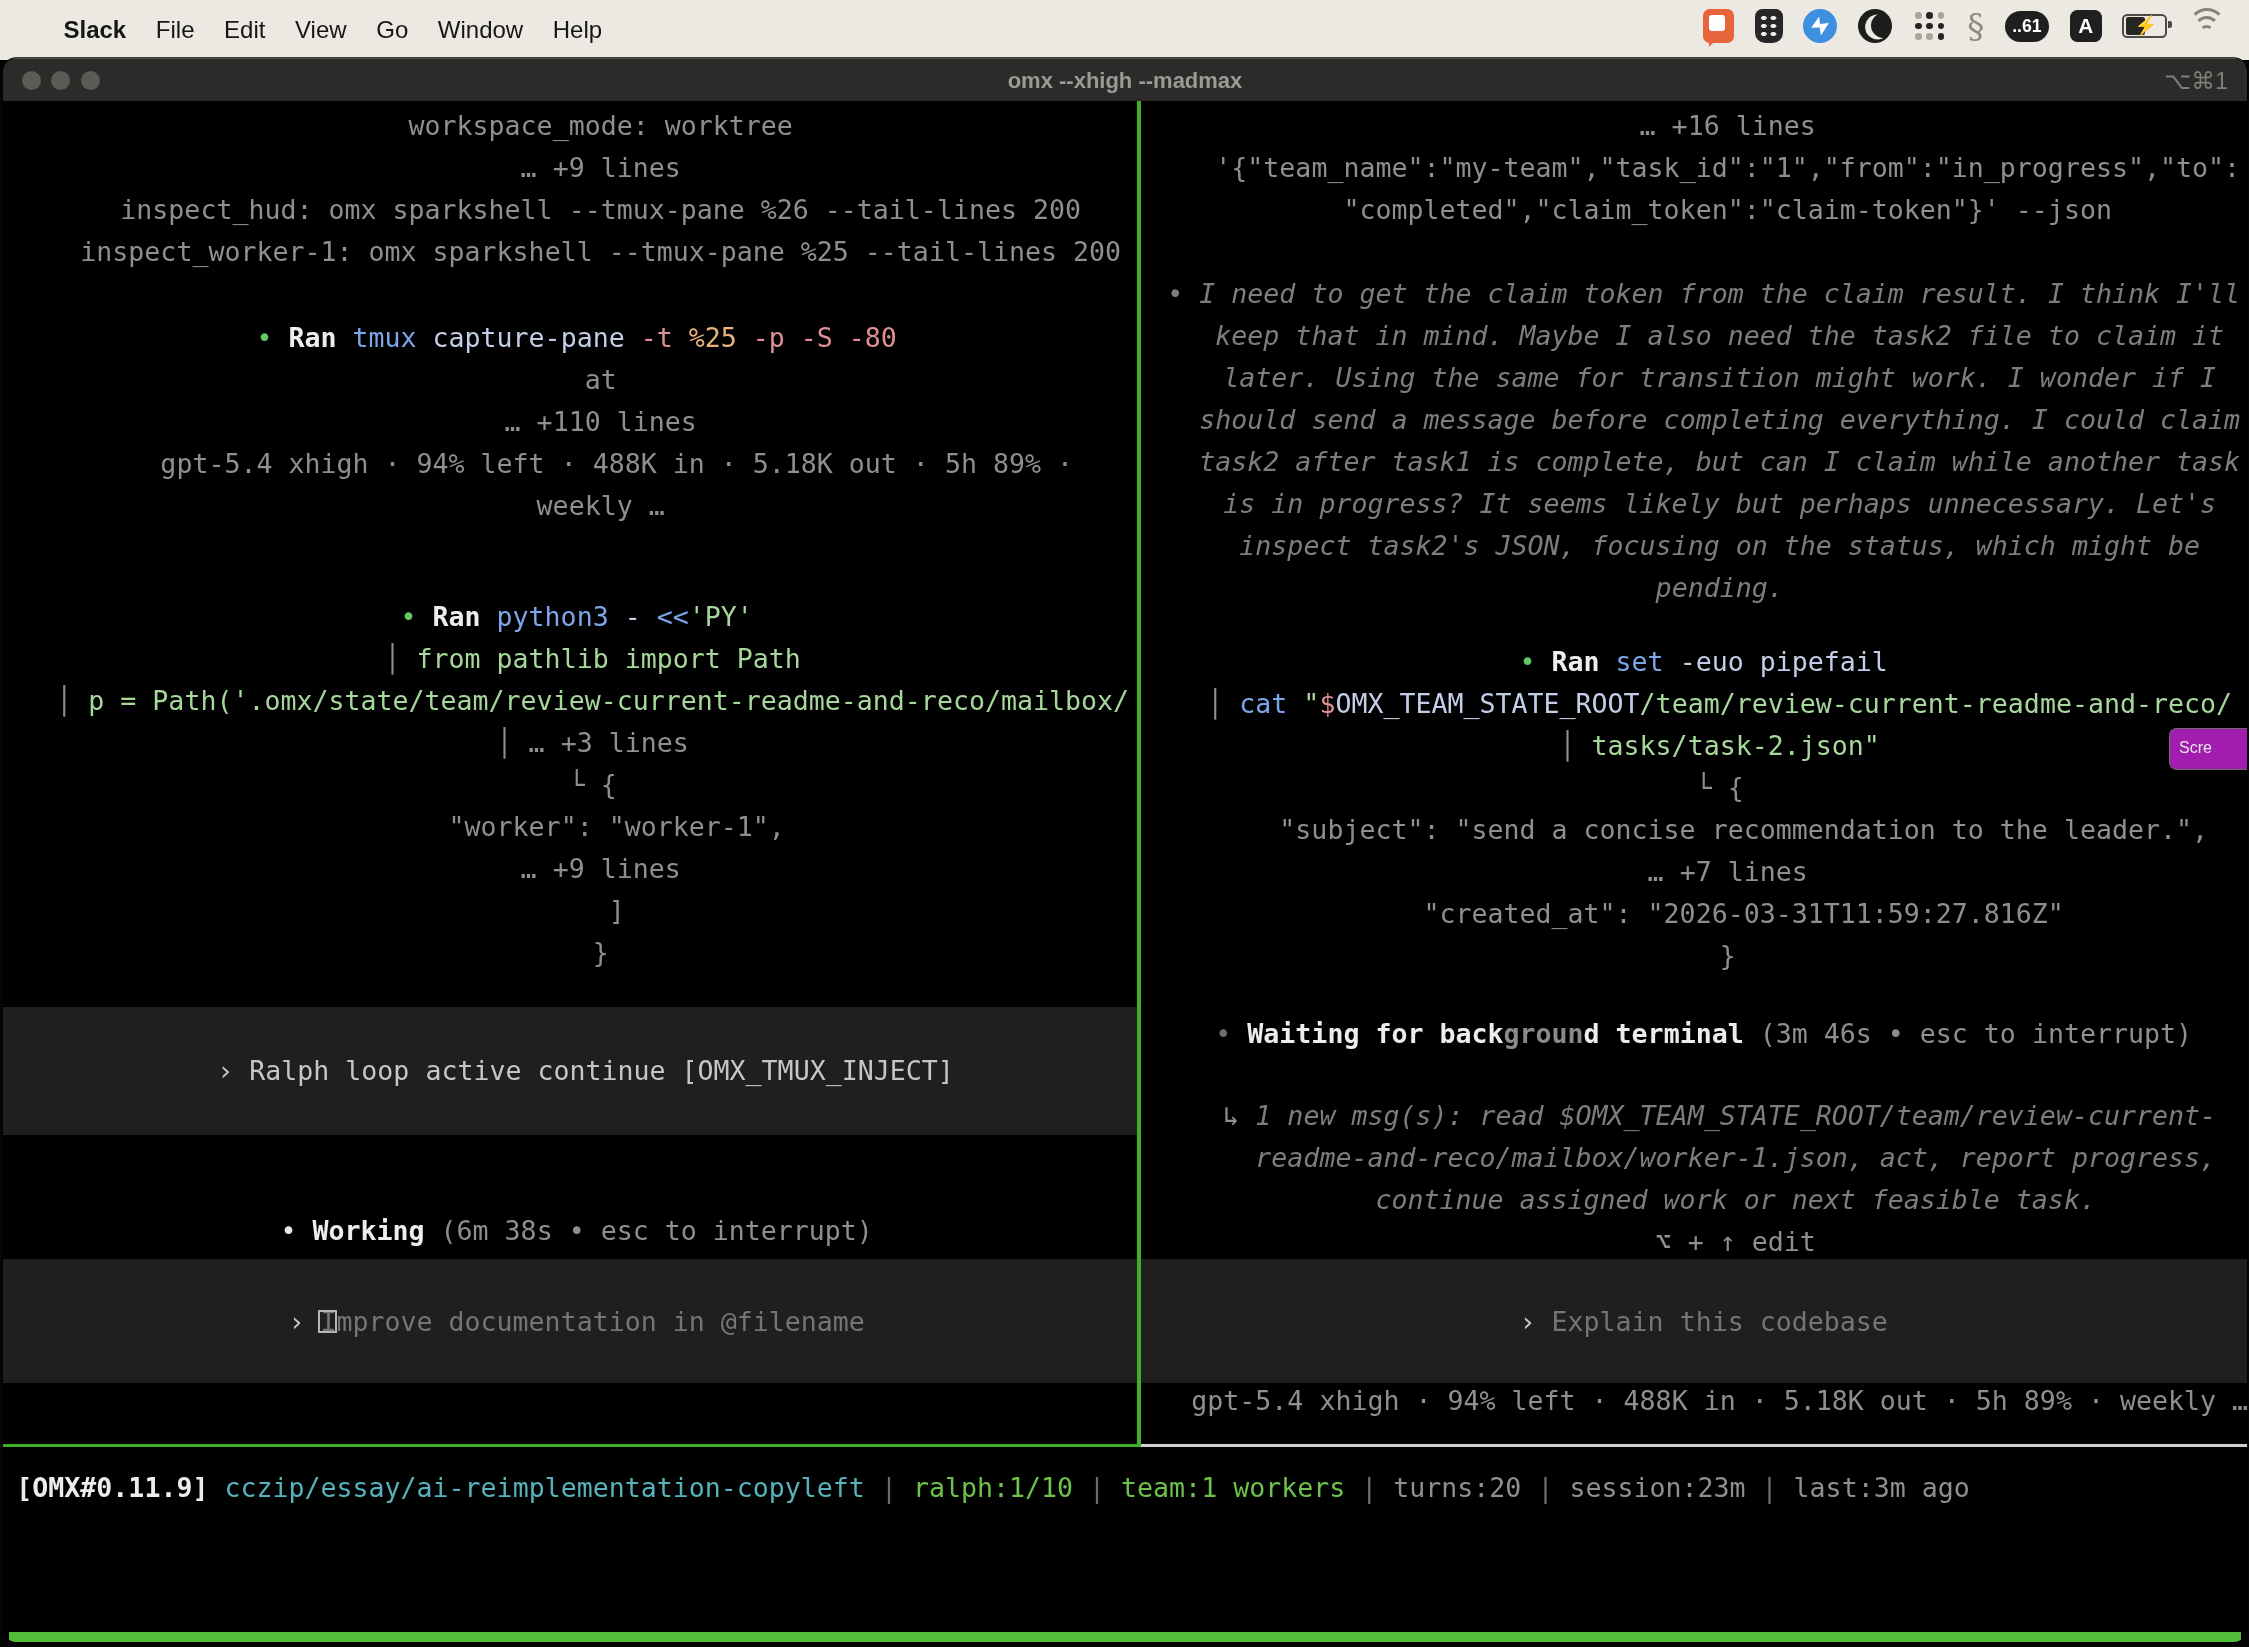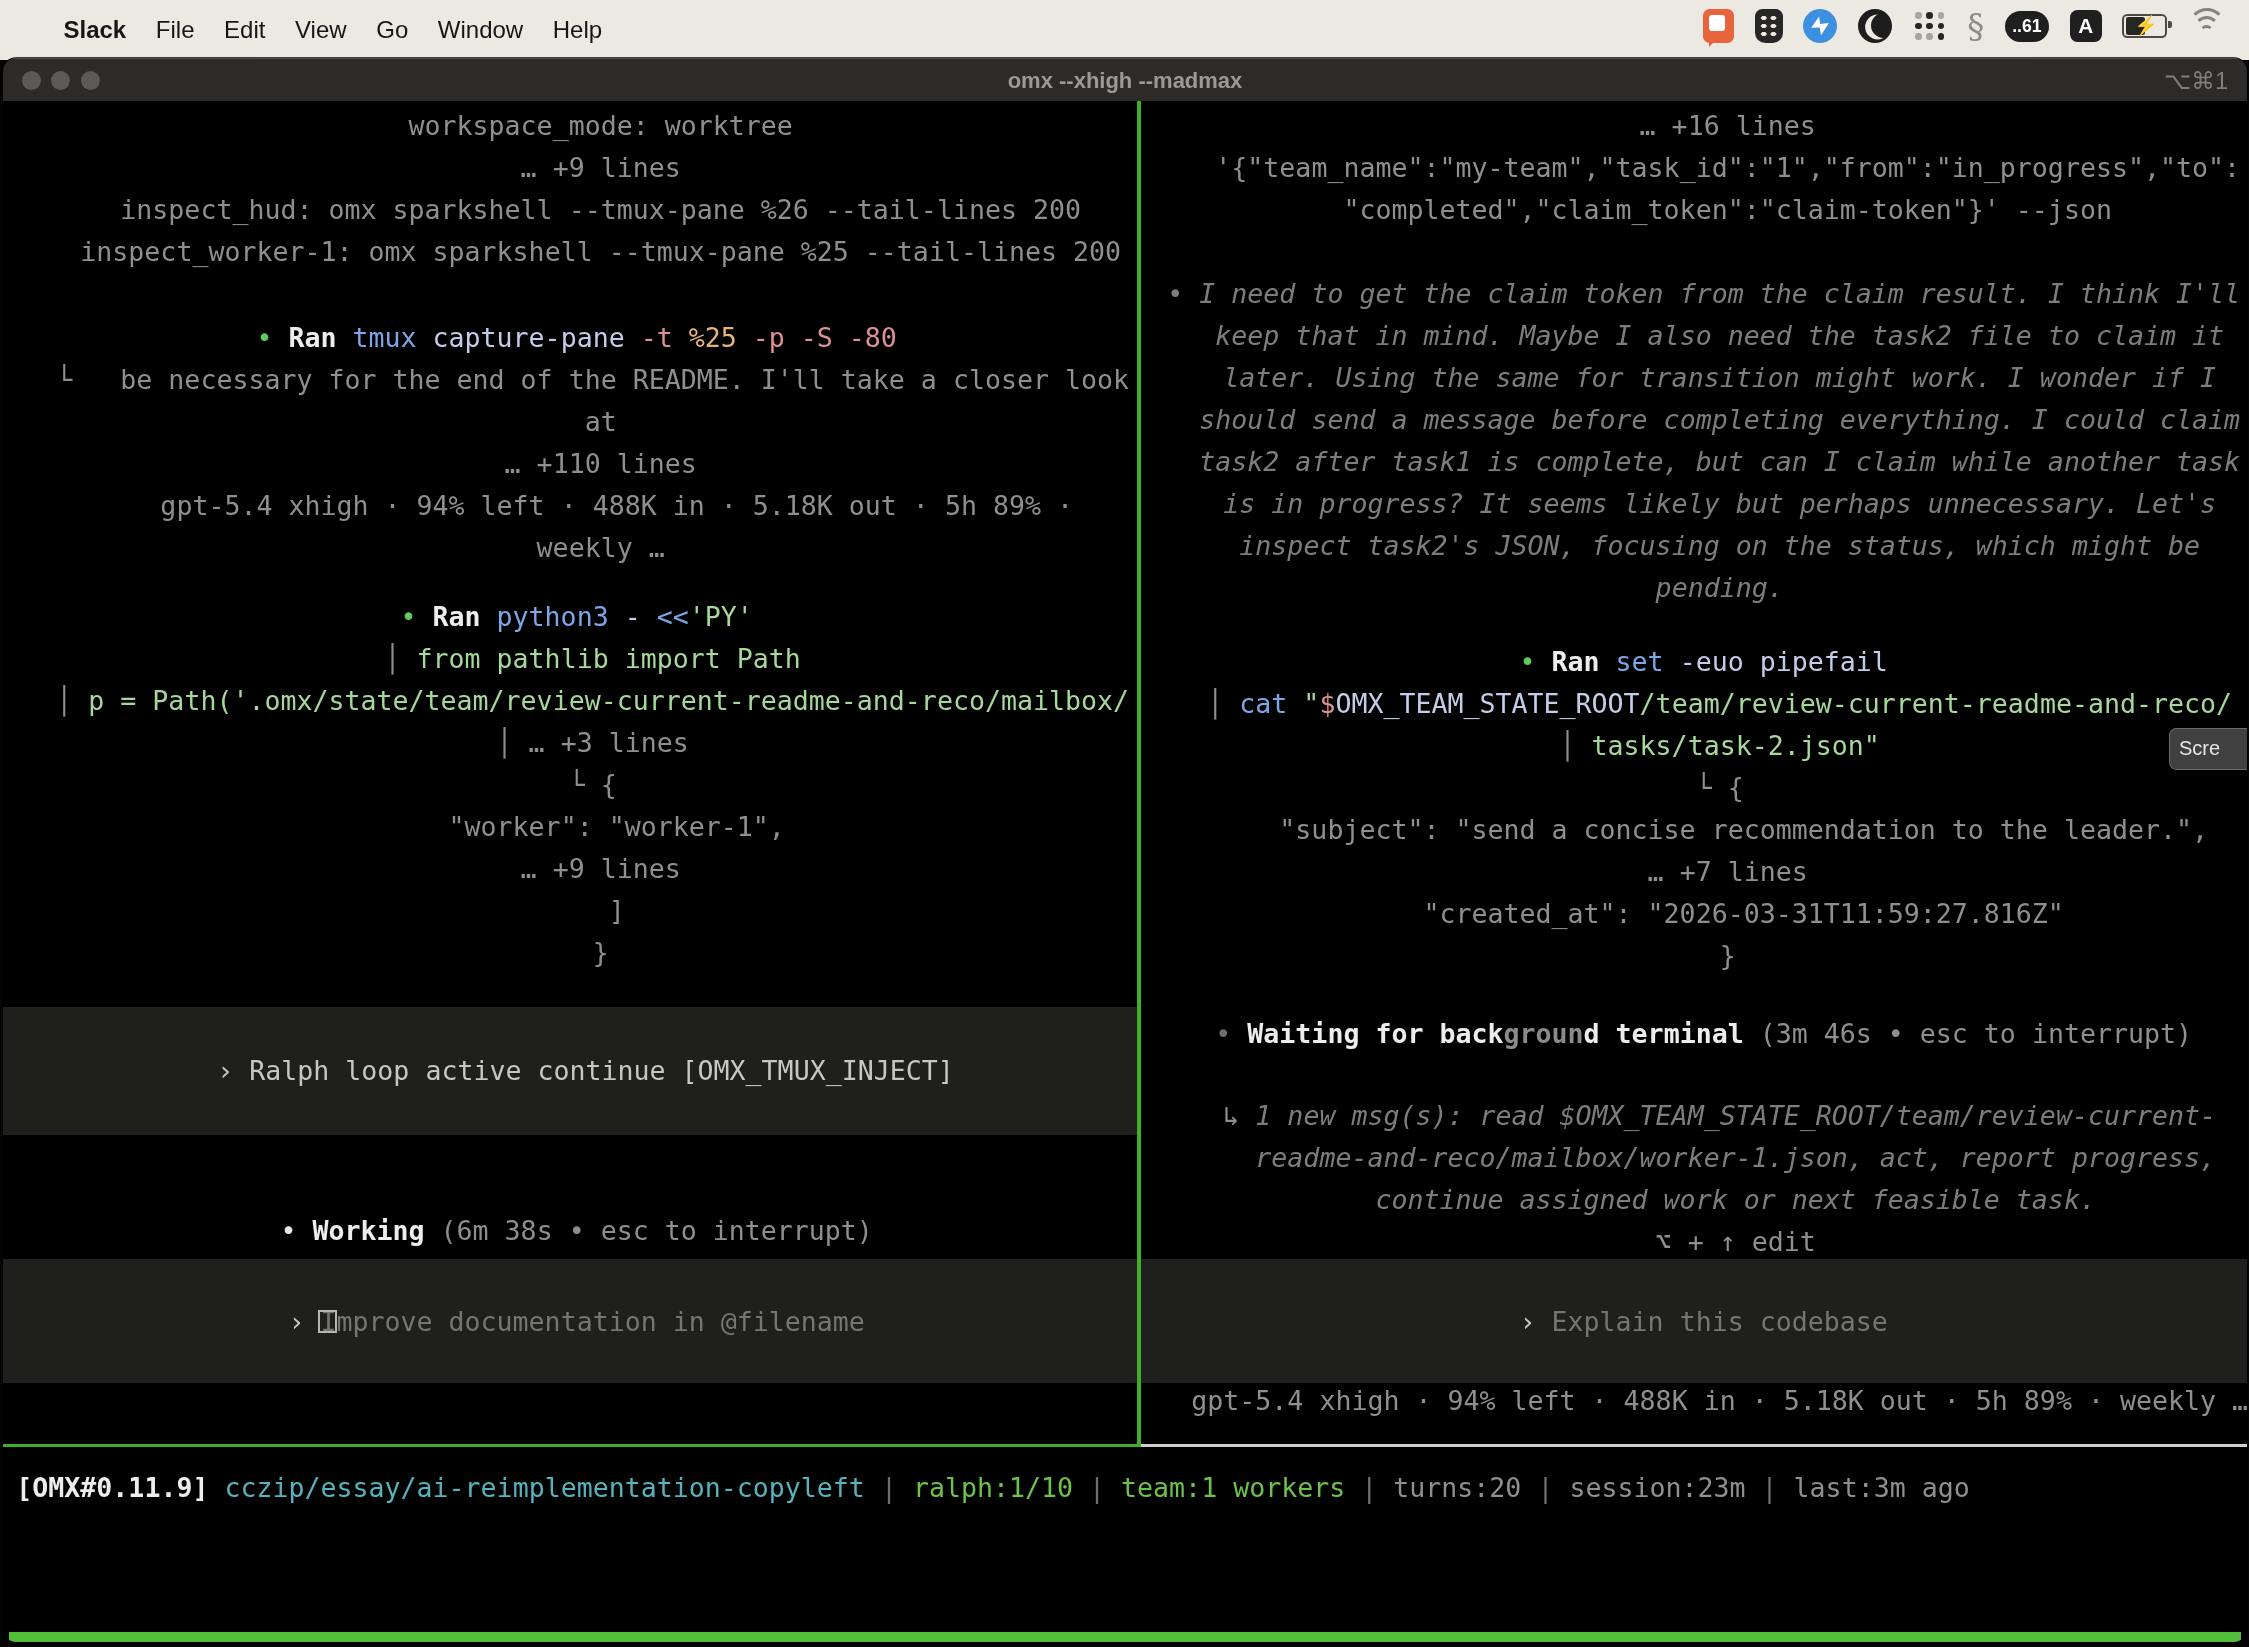--- a/index.html
+++ b/index.html
@@ -69,23 +69,23 @@
   
   .g{color:#8f8f8f}.lg{color:#c6c6c6}.dg{color:#6e6e6e}.ph{color:#757575}
   .di{color:#7d7d7d;font-style:italic}
   .w{color:#e8e8e8}.bw{color:#ededed;font-weight:bold}.bdim{color:#8a8a8a;font-weight:bold}
   .blue{color:#7da6e8}.lav{color:#c4cde8}.pink{color:#de9094}.orange{color:#e7b27e}
   .code{color:#a6d79b}.bg{color:#5ecc62}.cyan{color:#56b2bd}.grn{color:#6cc24a}
   .cur{position:relative;}
   .cur::after{content:'';position:absolute;left:-2.2px;right:-0.7px;top:4.4px;bottom:4.4px;border:2.2px solid #b5b5b5;}
   
   .omxline{position:absolute;left:13.3px;top:1366px;}
-  .scre{position:absolute;right:0;top:627px;width:68px;height:40px;background:#404040;
+  .scre{position:absolute;right:0;top:627px;width:68px;height:40px;background:#a21caf;
         border:1.5px solid #6b6b6b;border-right:none;border-radius:7.4px 0 0 7.4px;color:#e5e5e5;
-        font-family:"Liberation Sans",sans-serif;font-size:20px;line-height:38px;padding-left:8.9px;
+        font-family:"Liberation Sans",sans-serif;font-size:16px;line-height:38px;padding-left:8.9px;
         overflow:hidden;white-space:nowrap;}
   
   .tmuxbar{position:absolute;left:5.9px;right:5.9px;top:1531px;height:43px;background:#52bd39;
            color:#0b1a06;font-size:28px;line-height:43px;white-space:pre;}
 </style>
 </head>
 <body>
 
 <div class="screen">
 
@@ -166,21 +166,20 @@
         <div class="band" style="top:906px;height:128px;"></div>
         <div class="band" style="top:1158px;height:124px;"></div>
         <div class="blk" style="top:3.7px;">
             <div class="tl"><span class="g">   workspace_mode: worktree</span></div>
             <div class="tl"><span class="g">   … +9 lines</span></div>
             <div class="tl"><span class="g">   inspect_hud: omx sparkshell --tmux-pane %26 --tail-lines 200</span></div>
             <div class="tl"><span class="g">   inspect_worker-1: omx sparkshell --tmux-pane %25 --tail-lines 200</span></div>
           </div>
         <div class="blk" style="top:216px;">
             <div class="tl"><span class="bg">• </span><span class="bw">Ran </span><span class="blue">tmux </span><span class="lav">capture-pane </span><span class="pink">-t </span><span class="orange">%25 </span><span class="pink">-p -S -80</span></div>
-            <div class="tl"><span class="g">  └   be necessary for the end of the README. I'll take a closer look</span></div>
             <div class="tl"><span class="g">   at</span></div>
             <div class="tl"><span class="g">   … +110 lines</span></div>
             <div class="tl"><span class="g">     gpt-5.4 xhigh · 94% left · 488K in · 5.18K out · 5h 89% ·</span></div>
             <div class="tl"><span class="g">   weekly …</span></div>
           </div>
         <div class="blk" style="top:495px;">
             <div class="tl"><span class="bg">• </span><span class="bw">Ran </span><span class="blue">python3 </span><span class="lav">- </span><span class="blue">&lt;&lt;</span><span class="code">'PY'</span></div>
             <div class="tl"><span class="g">  │ </span><span class="code">from pathlib import Path</span></div>
             <div class="tl"><span class="g">  │ </span><span class="code">p = Path('.omx/state/team/review-current-readme-and-reco/mailbox/</span></div>
             <div class="tl"><span class="g">  │ </span><span class="g">… +3 lines</span></div>

